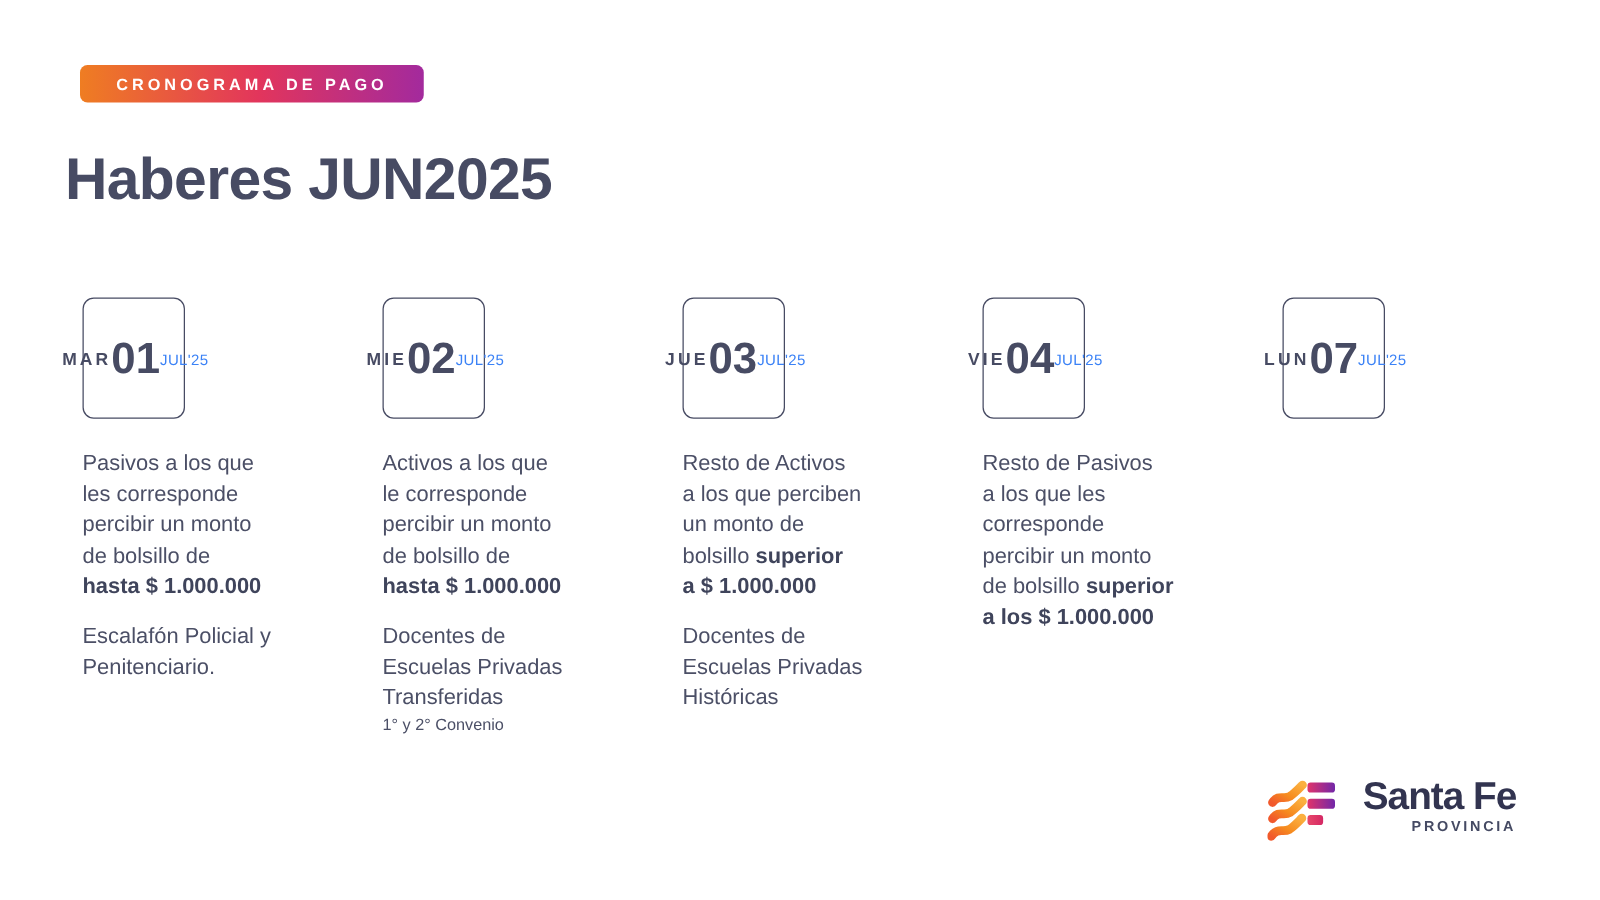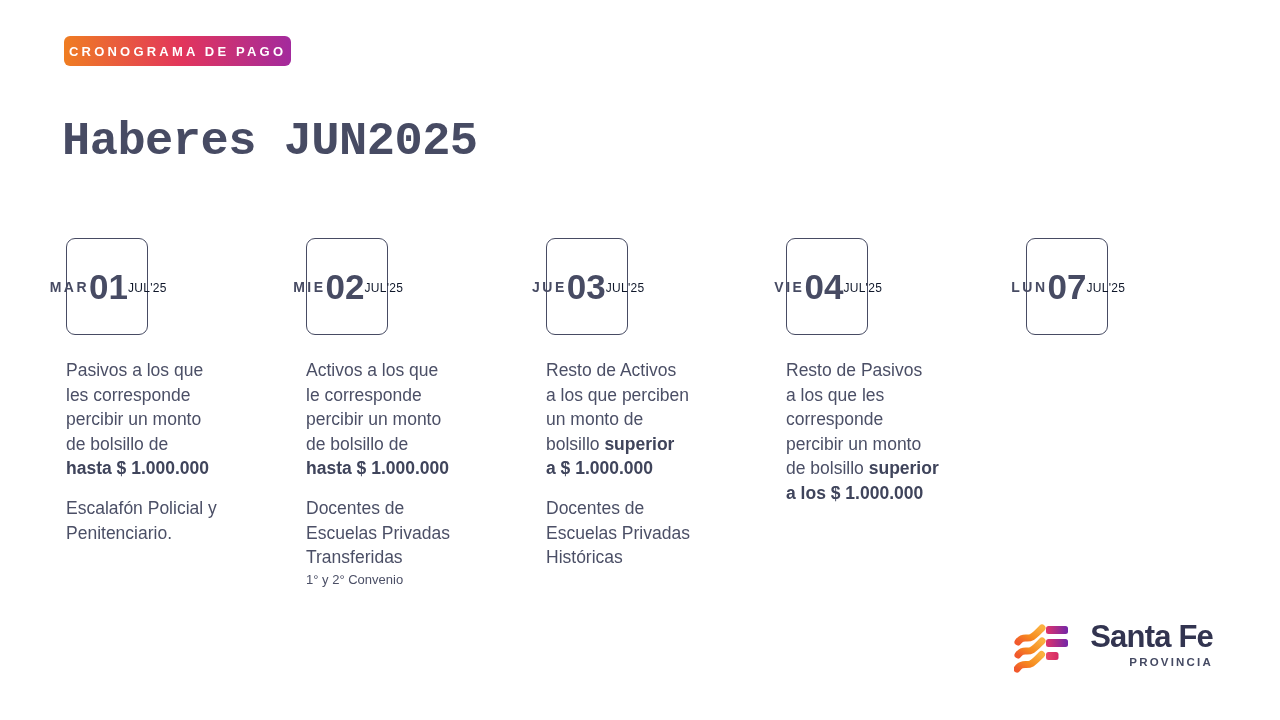--- a/index.html
+++ b/index.html
@@ -5,46 +5,46 @@
   html,body{margin:0;padding:0;}
   body{
     width:1280px;height:720px;background:#ffffff;
     font-family:"Liberation Sans", sans-serif;
     overflow:hidden;
   }
   .slide{position:relative;width:1280px;height:720px;background:#ffffff;}
 
   
   .badge{
-    position:absolute;left:64px;top:36px;height:30px;
+    position:absolute;left:64px;top:52px;height:30px;
     display:inline-flex;align-items:center;
-    padding:0 5px;border-radius:6px;
+    padding:0 29px;border-radius:6px;
     background:linear-gradient(90deg,#EF7D22 0%,#E2355C 52%,#A32A9D 100%);
     color:#ffffff;font-size:13px;font-weight:700;letter-spacing:3.2px;
   }
 
   
   .title{
-    position:absolute;left:62px;top:115px;
-    font-size:47px;font-weight:800;color:#474B63;letter-spacing:-0.5px;font-family:Liberation Mono, monospace;
+    position:absolute;left:52px;top:115px;
+    font-size:47px;font-weight:800;color:#474B63;letter-spacing:-0.5px;
   }
 
   
   .columns{position:absolute;left:66px;top:238px;display:flex;gap:34px;}
   .column{width:206px;}
 
   .datecard{
     width:82px;height:97px;box-sizing:border-box;
     border:1.5px solid #474B63;border-radius:9px;
     display:flex;align-items:center;justify-content:center;
     background:#ffffff;
   }
   .dc-day{font-size:14px;font-weight:700;letter-spacing:2.5px;text-indent:2.5px;color:#474B63;}
   .dc-num{font-size:35px;font-weight:700;color:#474B63;line-height:1.02;margin-top:1px;}
-  .dc-month{font-size:12px;color:#0f172a;margin-top:3px;letter-spacing:0.3px;}
+  .dc-month{font-size:12px;color:#3b82f6;margin-top:3px;letter-spacing:0.3px;}
 
   .para{font-size:17.5px;line-height:24.6px;color:#4B4F66;}
   .para strong{font-weight:700;color:#3F445B;}
   .para1{margin-top:23px;}
   .para2{margin-top:15px;}
   .note{font-size:13px;line-height:17px;color:#4B4F66;margin-top:1px;}
 
   
   .logo{position:absolute;right:67px;bottom:42px;display:flex;align-items:flex-start;gap:22px;}
   .logo-icon{width:54px;height:56px;margin-top:1px;}

